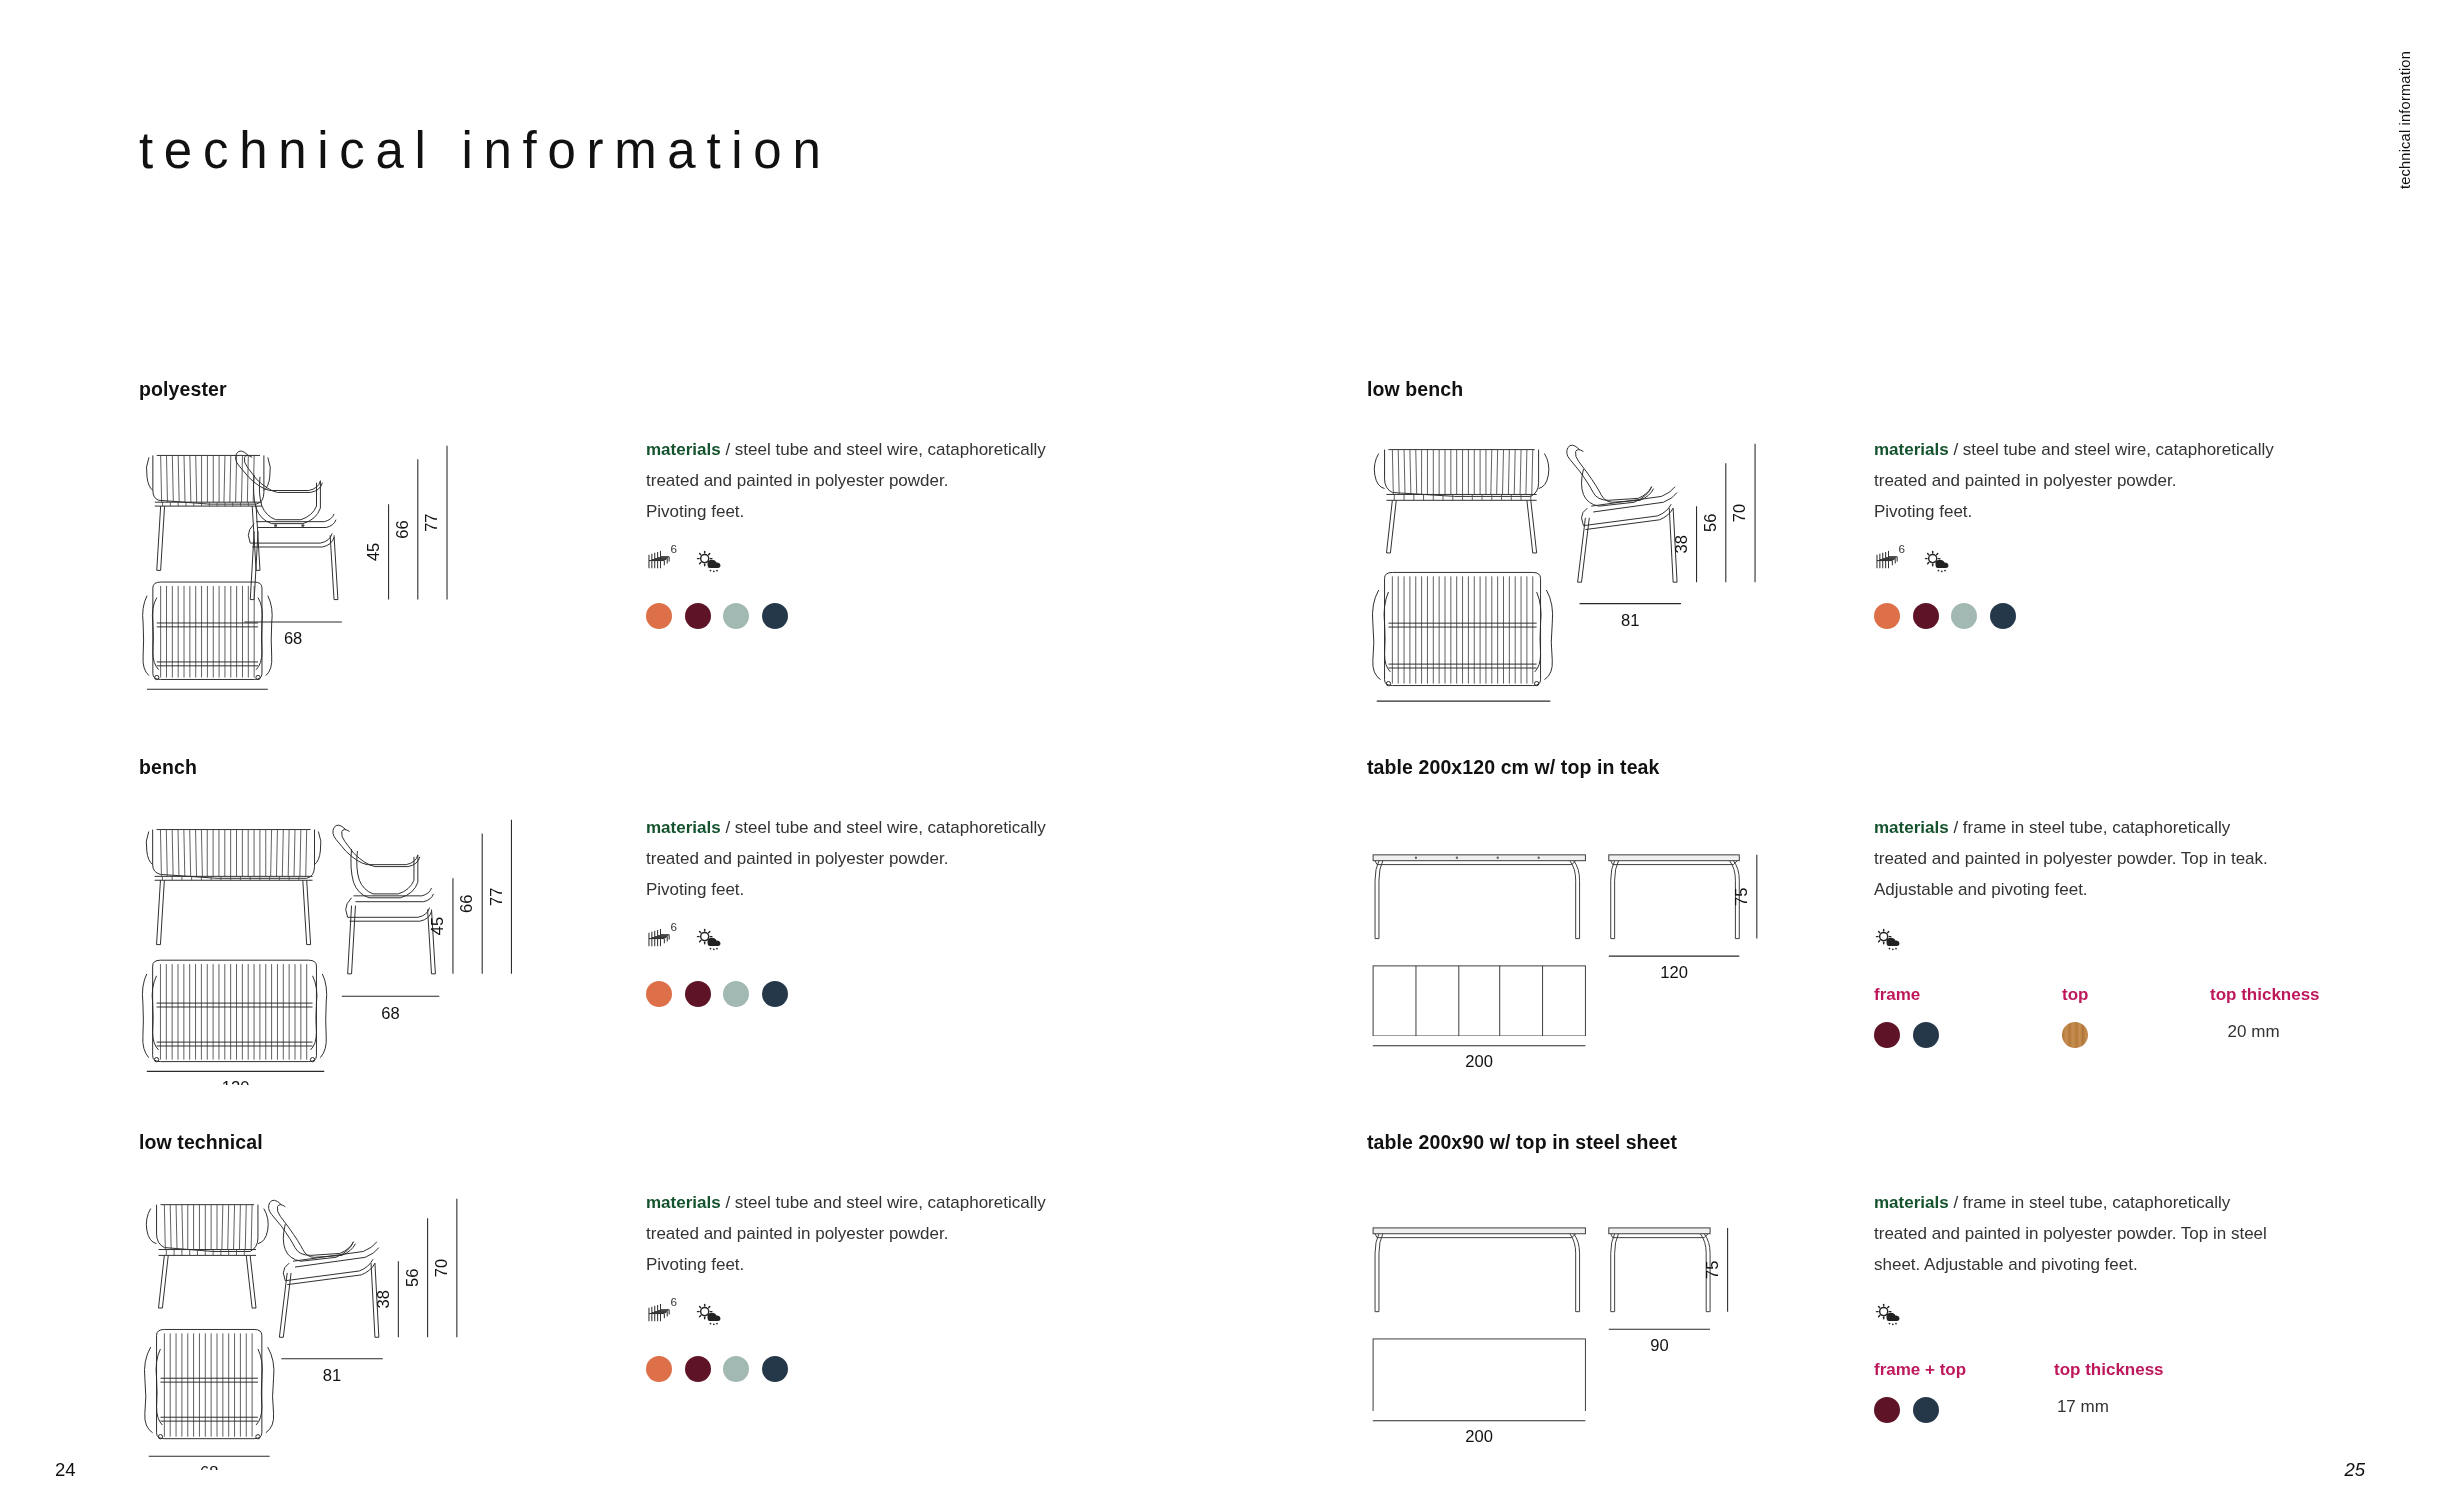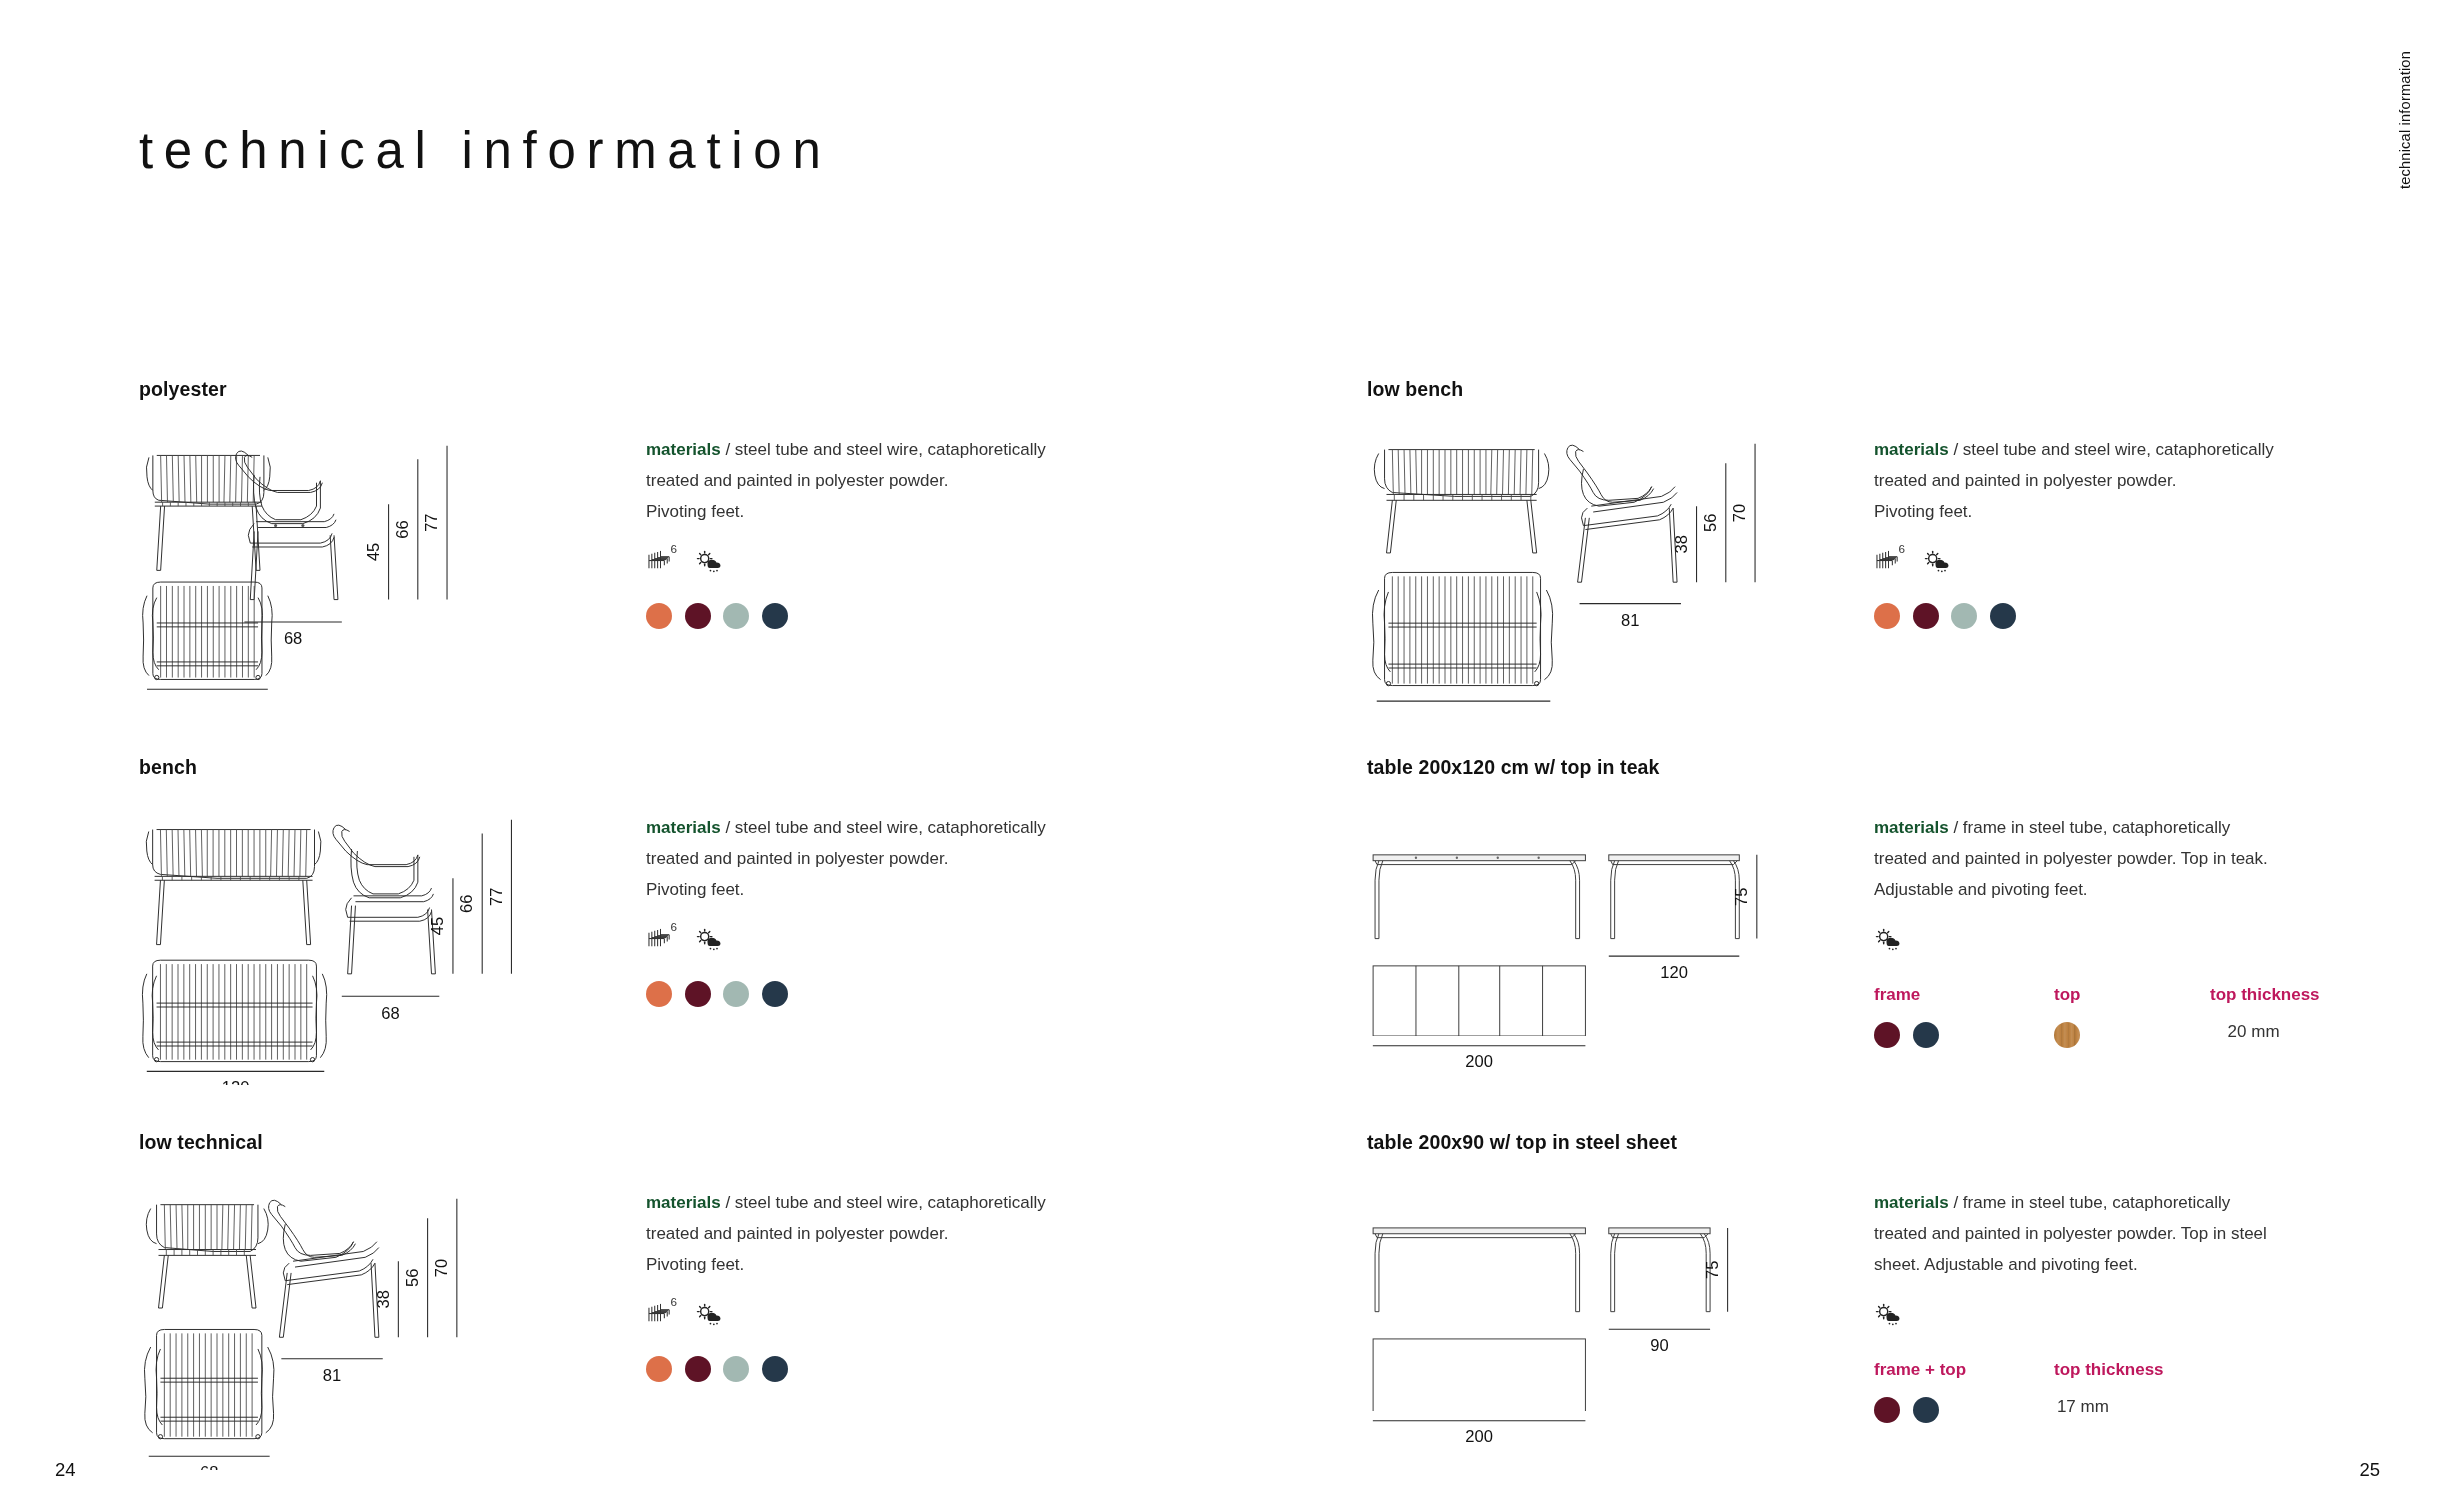--- a/index.html
+++ b/index.html
@@ -21,21 +21,21 @@
   .edge-label{
     position:absolute;right:25px;top:51px;
     font-size:14.6px;color:#111;letter-spacing:0.2px;
     writing-mode:vertical-rl;transform:rotate(180deg);
     white-space:nowrap;
   }
 
   
   .folio{position:absolute;bottom:29px;font-size:18.5px;color:#111;}
   .folio-left{left:55px;}
-  .folio-right{right:58px;}
+  .folio-right{right:73px;font-style:italic;}
 
   
   .col{position:absolute;top:0;}
   .col-left{left:139px;}
   .col-right{left:1367px;}
 
   .product{position:absolute;width:1151px;}
   .prod-title{
     font-size:19.5px;font-weight:700;color:#111;letter-spacing:0.1px;
     margin:0 0 33px 0;white-space:nowrap;
@@ -949,21 +949,21 @@
           </div>
 
           <div class="legend">
             <div class="lg-col" style="left:0;">
               <div class="lg-head">frame</div>
               <div class="lg-sw">
                 <span class="sw" style="background:#5e1326"></span>
                 <span class="sw" style="background:#25384a"></span>
               </div>
             </div>
-            <div class="lg-col" style="left:180px;">
+            <div class="lg-col" style="left:188px;">
               <div class="lg-head">top</div>
               <div class="lg-sw">
                 <span class="sw sw-teak"></span>
               </div>
             </div>
             <div class="lg-col" style="left:336px;">
               <div class="lg-head">top thickness</div>
               <div class="lg-val" style="padding-left:17.6px;">20 mm</div>
             </div>
           </div>

